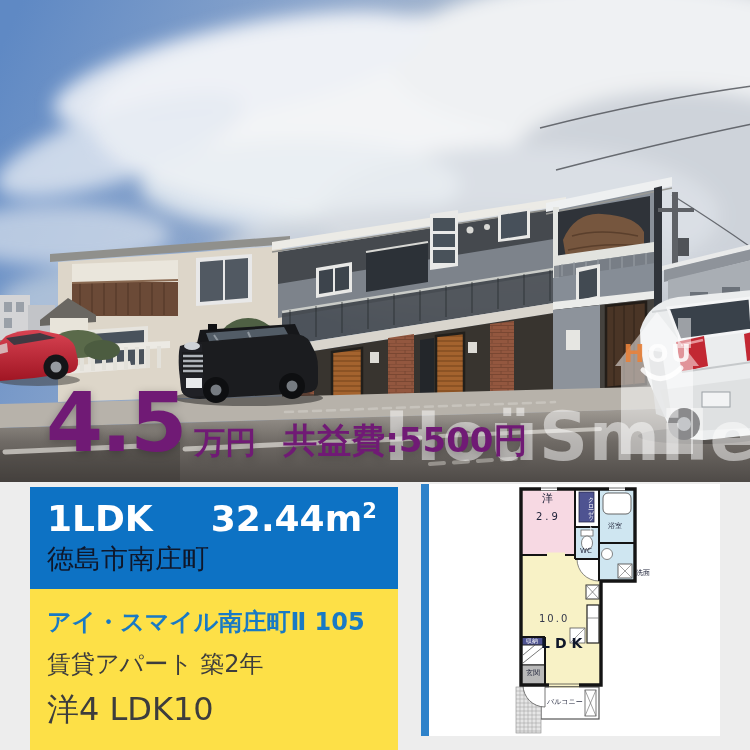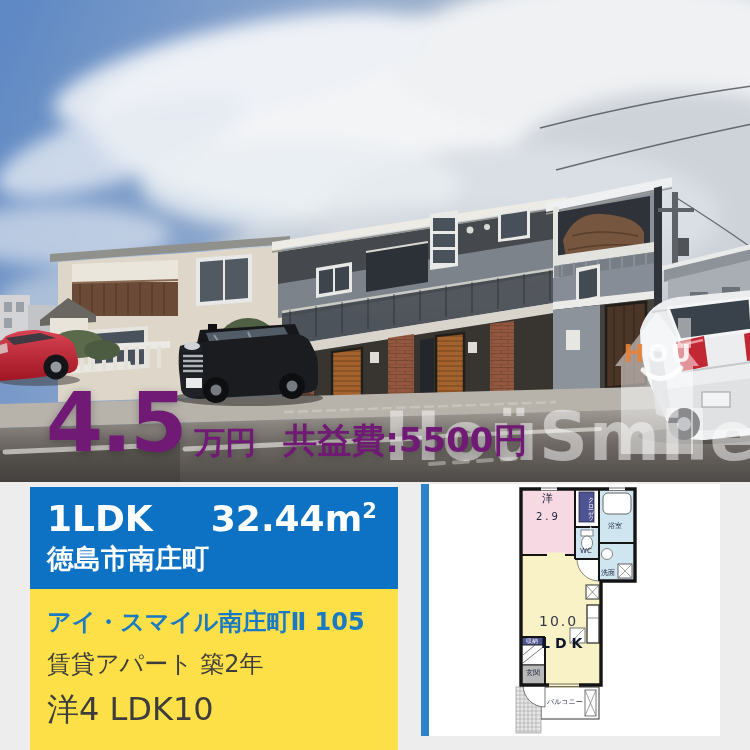--- a/index.html
+++ b/index.html
@@ -13,38 +13,38 @@
   .price-value{font-size:82px;line-height:1;letter-spacing:-2px;}
   .price-unit{font-size:31px;margin-left:9px;}
   .price-fee{font-size:34px;margin-left:27px;}
   
   .info{position:absolute;top:482px;left:0;width:750px;height:264px;background:#ededed;}
   .card1{position:absolute;left:30px;top:5px;width:368px;}
   .card1 .hdr{background:#0d72c4;box-sizing:border-box;height:102px;padding:9px 17px 0;}
   .hline1{display:flex;align-items:baseline;color:#fff;font-weight:bold;font-size:36px;line-height:1.3;}
   .hline1 .area{margin-left:58px;}
   .hline1 sup{font-size:21px;}
-  .hline2{color:#ffffff;font-weight:bold;font-size:27px;line-height:1.2;}
+  .hline2{color:#0f172a;font-weight:normal;font-size:27px;line-height:1.2;}
   .card1 .bdy{background:#fde047;box-sizing:border-box;padding:17px 17px 20px;}
   .bdy .name{color:#187ac5;font-size:24px;font-weight:bold;margin:0 0 10px;}
   .bdy .l2{color:#3d3d3d;font-size:24px;margin:0 0 8px;}
   .bdy .l3{color:#3d3d3d;font-size:32px;margin:0;}
   .card2{position:absolute;left:421px;top:2px;width:299px;height:252px;display:flex;}
   .card2 .bar{width:8px;background:#2e82ca;}
   .card2 .panel{flex:1;background:#ffffff;position:relative;}
   .planwrap{position:absolute;left:84px;top:1px;width:130px;height:250px;}
   .planwrap svg{position:absolute;top:0;left:0;}
   .pl{position:absolute;color:#20243a;line-height:1;white-space:nowrap;}
   .pl-yo{left:29px;top:8px;font-size:11px;}
   .pl-yosz{left:23px;top:27px;font-size:10px;letter-spacing:3px;}
   .pl-bath{left:95px;top:38px;font-size:7px;}
   .pl-wc{left:67px;top:63px;font-size:7px;}
-  .pl-wash{left:88px;top:85px;font-size:7px;}
+  .pl-wash{left:88px;top:85px;font-size:7px;padding-left:35px;}
   .pl-ldk{left:28px;top:106px;font-size:14px;letter-spacing:5px;font-weight:bold;color:#0f172a;margin-top:45px;}
-  .pl-ldksz{left:26px;top:129px;font-size:14px;letter-spacing:2px;color:#33374a;}
+  .pl-ldksz{left:26px;top:129px;font-size:10px;letter-spacing:2px;color:#33374a;}
   .pl-sto{left:13px;top:153px;font-size:6px;color:#fff;}
   .pl-gen{left:13px;top:185px;font-size:7px;}
   .pl-bal{left:34px;top:214px;font-size:7px;}
   .pl-closet{left:66px;top:8px;width:16px;height:29px;writing-mode:vertical-rl;
     font-size:6px;color:#fff;letter-spacing:0;line-height:7.5px;}
 </style>
 </head>
 <body>
 
 <div class="stage">

